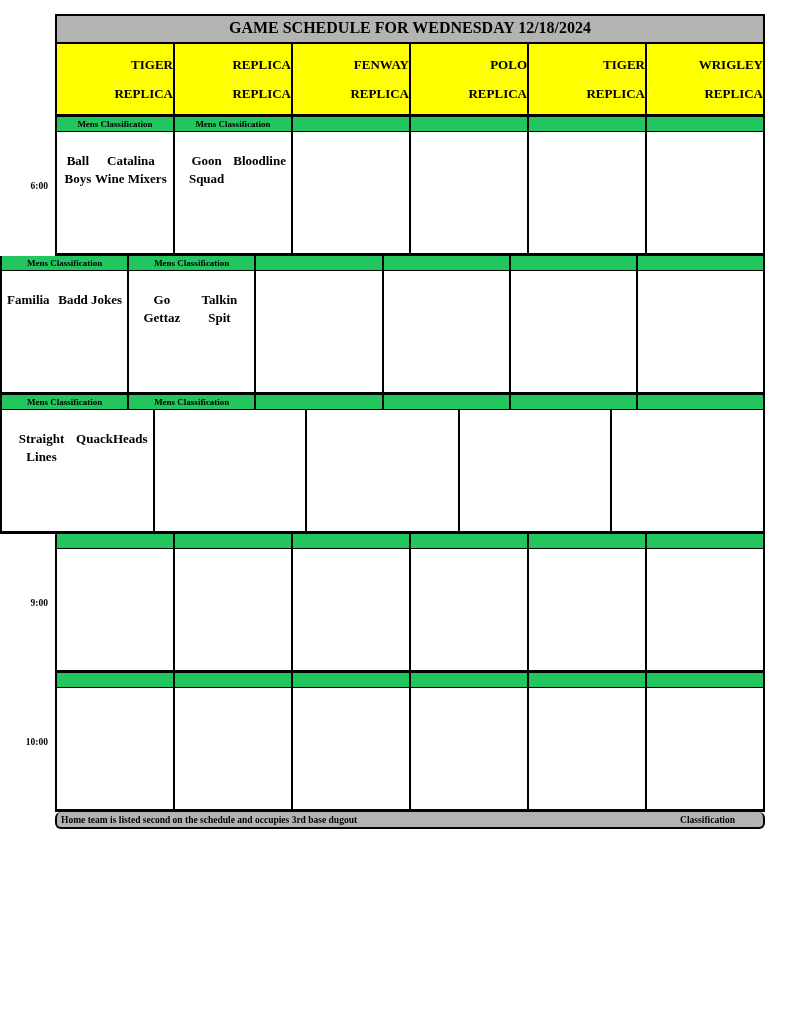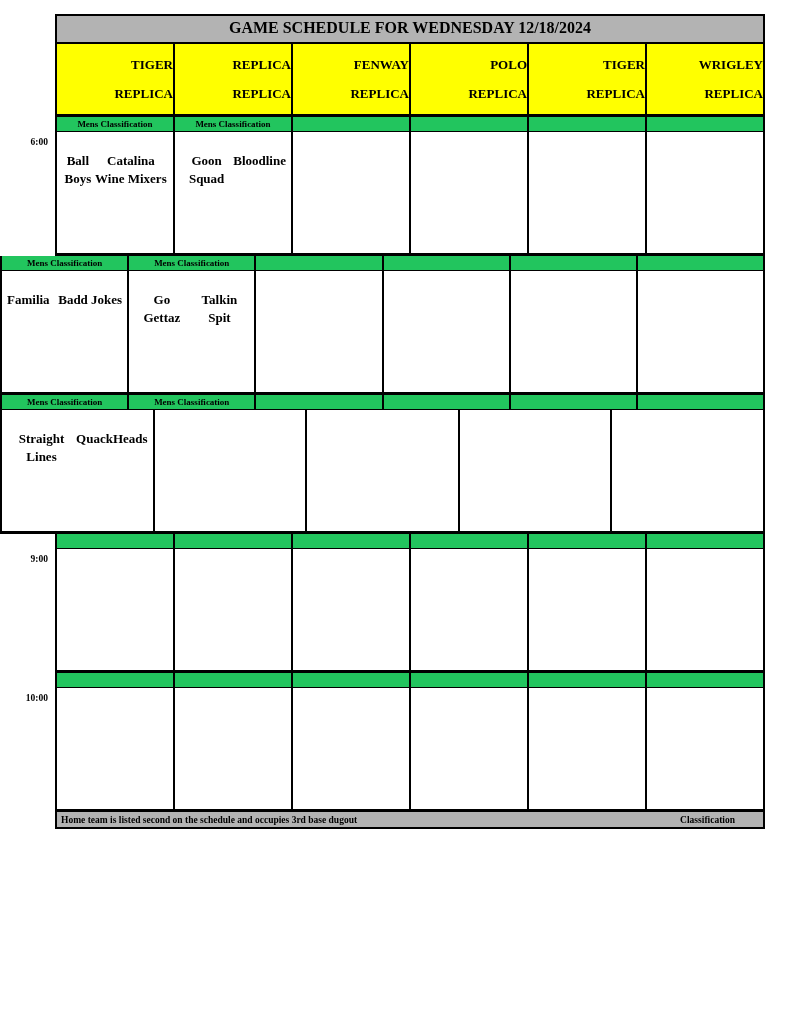--- a/index.html
+++ b/index.html
@@ -32,26 +32,26 @@
     line-height: 14px; overflow: hidden; white-space: nowrap; min-width: 0;
   }
   .teams-row { display: flex; height: 121px; }
   .team-cell {
     flex: 1; display: flex; justify-content: space-between;
     text-align: center; padding: 20px 5px 22px; font-weight: bold;
     font-size: 13px; line-height: 1.35; min-width: 0;
   }
   .team { min-height: 17px; }
 
-  .time-label { font-size: 9.5px; font-weight: bold; padding-right: 7px; margin-top: 20px; }
+  .time-label { font-size: 9.5px; font-weight: bold; padding-right: 7px; margin-top: 64px; }
 
   .footer-bar {
     display: flex; justify-content: space-between; align-items: center;
     background: #b3b3b3; border-bottom: 2px solid #000; height: 17px;
-    font-weight: bold; font-size: 9.5px; padding: 0 28px 0 4px;
+    font-weight: bold; font-size: 9.5px; padding: 0 28px 0 4px; border-radius: 6px;
   }
 </style>
 </head>
 <body>
 
 <div class="page">
   <div class="schedule">
 
     <div class="row">
       <div class="gutter"></div>

